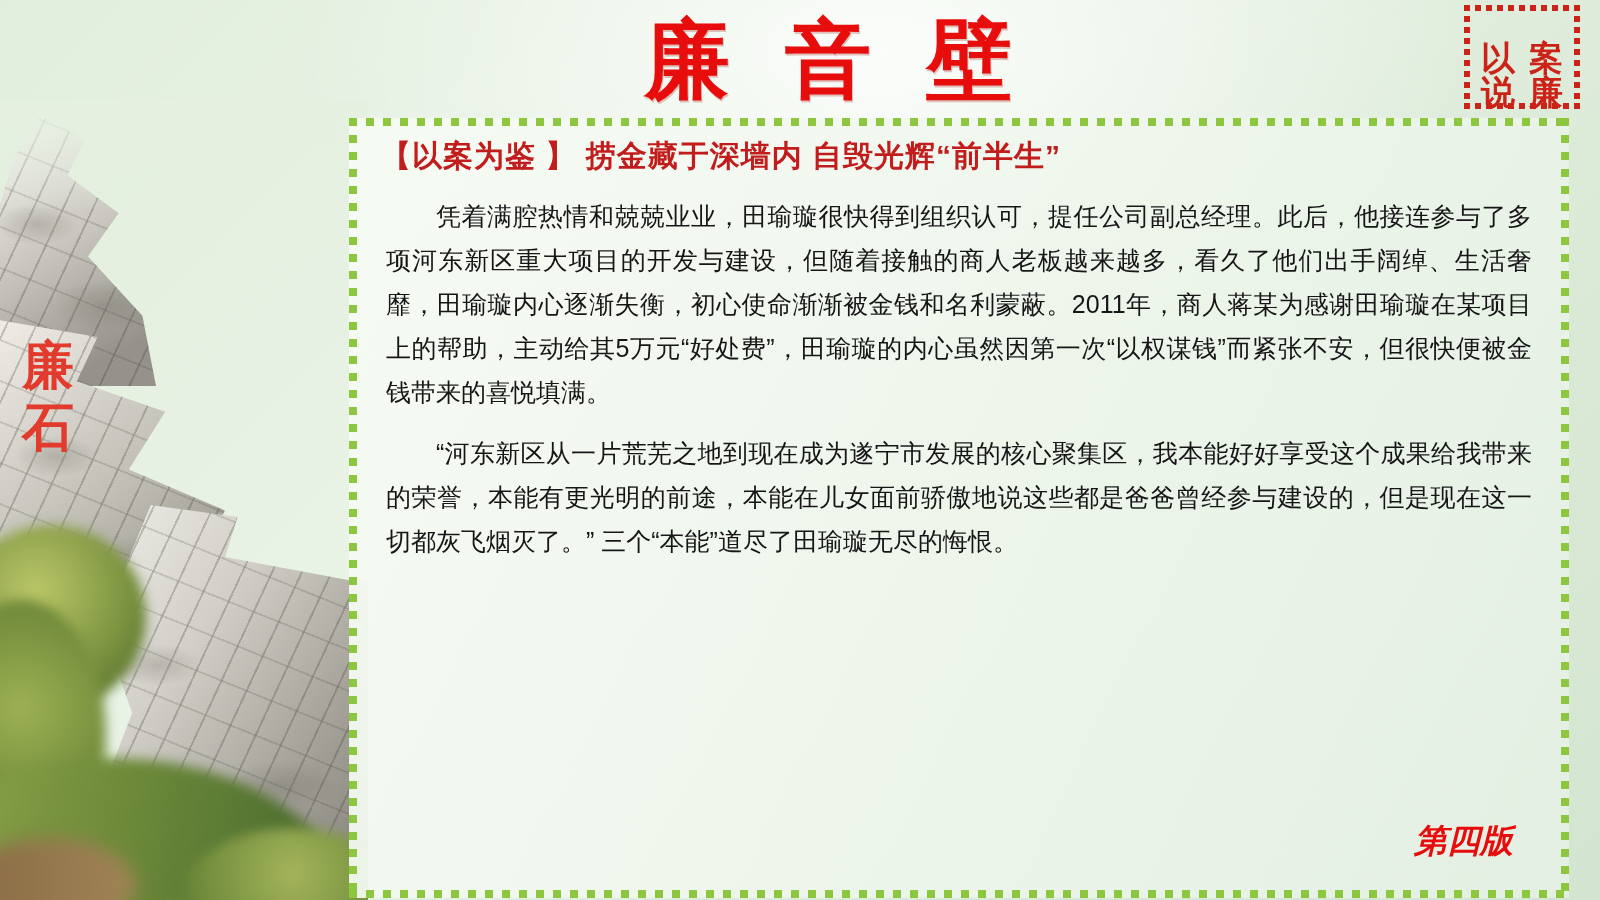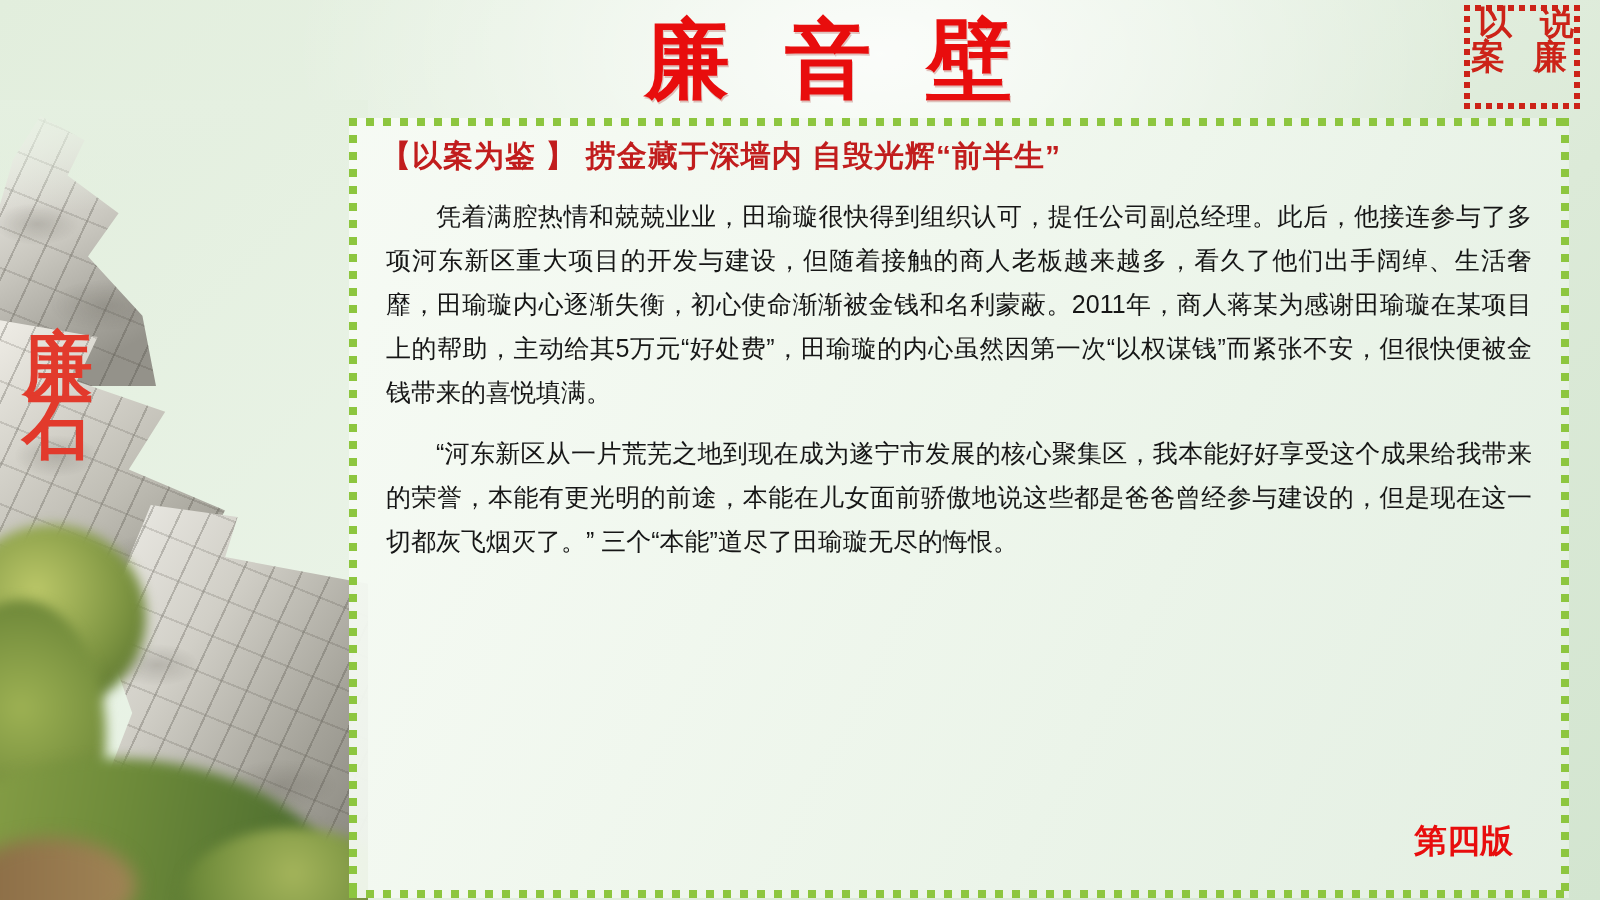--- a/index.html
+++ b/index.html
@@ -60,36 +60,36 @@
   .ground-patch {
     position: absolute; left: -34px; top: 838px; width: 170px; height: 95px;
     background: linear-gradient(90deg, #8a6b45, #a08455); border-radius: 50%; filter: blur(9px);
   }
   .photo-top-fade {
     position: absolute; left: 0; top: 100px; width: 100%; height: 110px;
     background: linear-gradient(to bottom, rgba(229,240,225,.95), rgba(229,240,225,0));
   }
   .photo-caption {
     position: absolute; left: 22px; top: 334px; width: 1em;
-    font-size: 71px; line-height: 62px; font-weight: bold;
+    font-size: 52px; line-height: 62px; font-weight: bold;
     color: #e23a2c; word-break: break-all; z-index: 3;
   }
 
   
   .main-title {
     position: absolute; top: 0; left: 0; width: 100%; height: 112px; line-height: 118px;
     text-align: center; font-size: 86px; font-weight: bold;
     color: var(--accent-red, #ea0b0b);
     letter-spacing: 55px; text-indent: 55px; transform: translateX(28px);
     font-family: "DejaVu Serif", serif; z-index: 4;
     text-shadow: 1px 2px 0 rgba(150,20,10,.25);
   }
   .badge {
     position: absolute; top: 5px; right: 20px; width: 116px; height: 104px; z-index: 5;
-    display: flex; flex-direction: row; justify-content: flex-start;
+    display: flex; flex-direction: column; justify-content: flex-end;
     background:
       repeating-linear-gradient(to right, var(--badge-red, #cc2318) 0 6px, transparent 6px 11px) 0 0 / 100% 6px no-repeat,
       repeating-linear-gradient(to right, var(--badge-red, #cc2318) 0 6px, transparent 6px 11px) 0 100% / 100% 6px no-repeat,
       repeating-linear-gradient(to bottom, var(--badge-red, #cc2318) 0 6px, transparent 6px 11px) 0 0 / 6px 100% no-repeat,
       repeating-linear-gradient(to bottom, var(--badge-red, #cc2318) 0 6px, transparent 6px 11px) 100% 0 / 6px 100% no-repeat;
   }
   .badge-line {
     text-align: center; font-size: 34px; font-weight: bold; line-height: 1;
     color: var(--badge-red, #cc2318); letter-spacing: 14px; text-indent: 14px;
   }
@@ -111,21 +111,21 @@
     color: var(--deep-red, #c11d1d);
   }
   .article-body p {
     margin: 17px; text-indent: 2em;
     font-size: 25px; line-height: 44px;
     color: var(--text-black, #151515);
     text-align: justify;
   }
   .edition-label {
     position: absolute; right: 56px; bottom: 34px;
-    font-size: 33px; font-weight: bold; 
+    font-size: 33px; font-weight: bold; font-style: italic;
     color: var(--accent-red, #e3261a);
     font-family: "DejaVu Serif", serif;
   }
 </style>
 </head>
 <body>
 
 <div class="page">
 
   <div class="photo">

